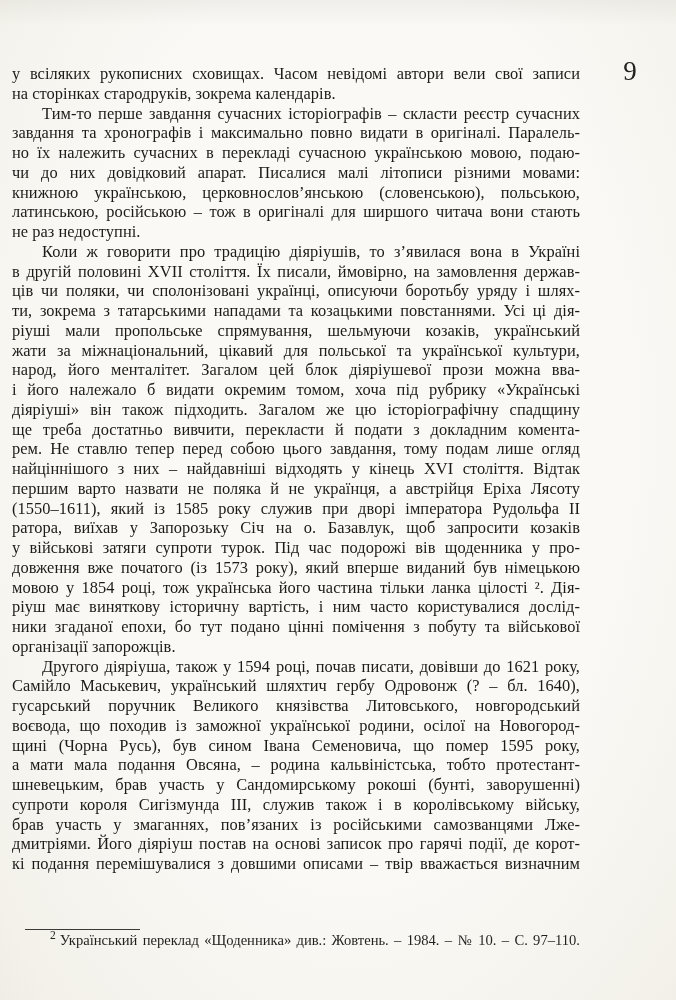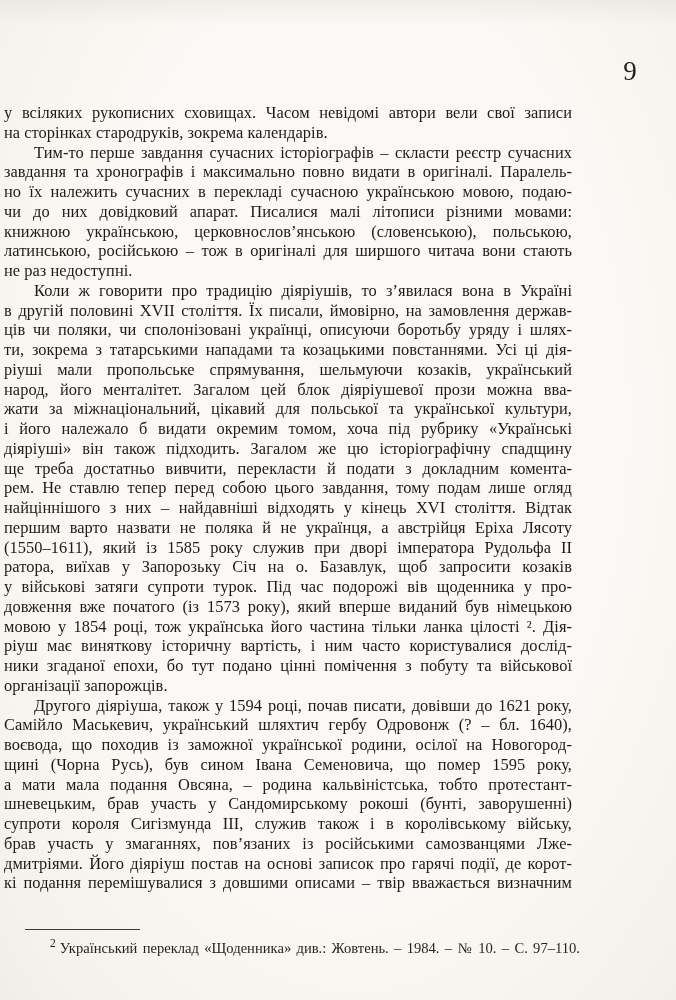--- a/index.html
+++ b/index.html
@@ -25,23 +25,22 @@
     position: absolute;
     top: 56px; left: 612px;
     width: 36px;
     font-size: 27px;
     line-height: 30px;
     text-align: center;
     color: #23211e;
   }
   .text-block {
     position: absolute;
-    top: 64px; left: 4px;
+    top: 64px; left: 12px;
     width: 568px;
-    margin-top: 39px;
   }
   .paragraph { margin: 0; padding: 0; }
   .line {
     height: 19.75px;
     font-size: 16.4px;
     line-height: 19.75px;
     text-align: justify;
     text-align-last: justify;
     overflow: hidden;
     letter-spacing: 0.05px;
@@ -52,21 +51,21 @@
     position: absolute;
     top: 929px; left: 12px;
     width: 568px;
   }
   .footnote-rule {
     width: 115px;
     margin-left: 13px;
     border-top: 1.4px solid #3c3a36;
   }
   .footnote-text {
-    margin-top: 9px;
+    margin-top: 1px;
     padding-left: 38px;
     font-size: 14.6px;
     line-height: 18px;
     text-align: justify;
     text-align-last: justify;
     color: #211f1c;
   }
   .footnote-text sup {
     font-size: 11.5px;
     line-height: 0;
@@ -93,40 +92,41 @@
         <div class="line">книжною українською, церковнослов’янською (словенською), польською,</div>
         <div class="line">латинською, російською – тож в оригіналі для ширшого читача вони стають</div>
         <div class="line lastline">не раз недоступні.</div>
       </div>
       <div class="paragraph">
         <div class="line indent">Коли ж говорити про традицію діяріушів, то з’явилася вона в Україні</div>
         <div class="line">в другій половині XVII століття. Їх писали, ймовірно, на замовлення держав-</div>
         <div class="line">ців чи поляки, чи сполонізовані українці, описуючи боротьбу уряду і шлях-</div>
         <div class="line">ти, зокрема з татарськими нападами та козацькими повстаннями. Усі ці дія-</div>
         <div class="line">ріуші мали пропольське спрямування, шельмуючи козаків, український</div>
+        <div class="line">жати за міжнаціональний, цікавий для польської та української культури,</div>
         <div class="line">народ, його менталітет. Загалом цей блок діяріушевої прози можна вва-</div>
-        <div class="line">жати за міжнаціональний, цікавий для польської та української культури,</div>
         <div class="line">і його належало б видати окремим томом, хоча під рубрику «Українські</div>
         <div class="line">діяріуші» він також підходить. Загалом же цю історіографічну спадщину</div>
         <div class="line">ще треба достатньо вивчити, перекласти й подати з докладним комента-</div>
         <div class="line">рем. Не ставлю тепер перед собою цього завдання, тому подам лише огляд</div>
         <div class="line">найціннішого з них – найдавніші відходять у кінець XVI століття. Відтак</div>
         <div class="line">першим варто назвати не поляка й не українця, а австрійця Еріха Лясоту</div>
         <div class="line">(1550–1611), який із 1585 року служив при дворі імператора Рудольфа II</div>
         <div class="line">ратора, виїхав у Запорозьку Січ на о. Базавлук, щоб запросити козаків</div>
         <div class="line">у військові затяги супроти турок. Під час подорожі вів щоденника у про-</div>
         <div class="line">довження вже початого (із 1573 року), який вперше виданий був німецькою</div>
         <div class="line">мовою у 1854 році, тож українська його частина тільки ланка цілості ². Дія-</div>
         <div class="line">ріуш має виняткову історичну вартість, і ним часто користувалися дослід-</div>
         <div class="line">ники згаданої епохи, бо тут подано цінні помічення з побуту та військової</div>
         <div class="line lastline">організації запорожців.</div>
       </div>
       <div class="paragraph">
         <div class="line indent">Другого діяріуша, також у 1594 році, почав писати, довівши до 1621 року,</div>
         <div class="line">Самійло Маськевич, український шляхтич гербу Одровонж (? – бл. 1640),</div>
+        <div class="line">гусарський поручник Великого князівства Литовського, новгородський</div>
         <div class="line">воєвода, що походив із заможної української родини, осілої на Новогород-</div>
         <div class="line">щині (Чорна Русь), був сином Івана Семеновича, що помер 1595 року,</div>
         <div class="line">а мати мала подання Овсяна, – родина кальвіністська, тобто протестант-</div>
         <div class="line">шневецьким, брав участь у Сандомирському рокоші (бунті, заворушенні)</div>
         <div class="line">супроти короля Сигізмунда III, служив також і в королівському війську,</div>
         <div class="line">брав участь у змаганнях, пов’язаних із російськими самозванцями Лже-</div>
         <div class="line">дмитріями. Його діяріуш постав на основі записок про гарячі події, де корот-</div>
         <div class="line">кі подання перемішувалися з довшими описами – твір вважається визначним</div>
       </div>
     </div>

